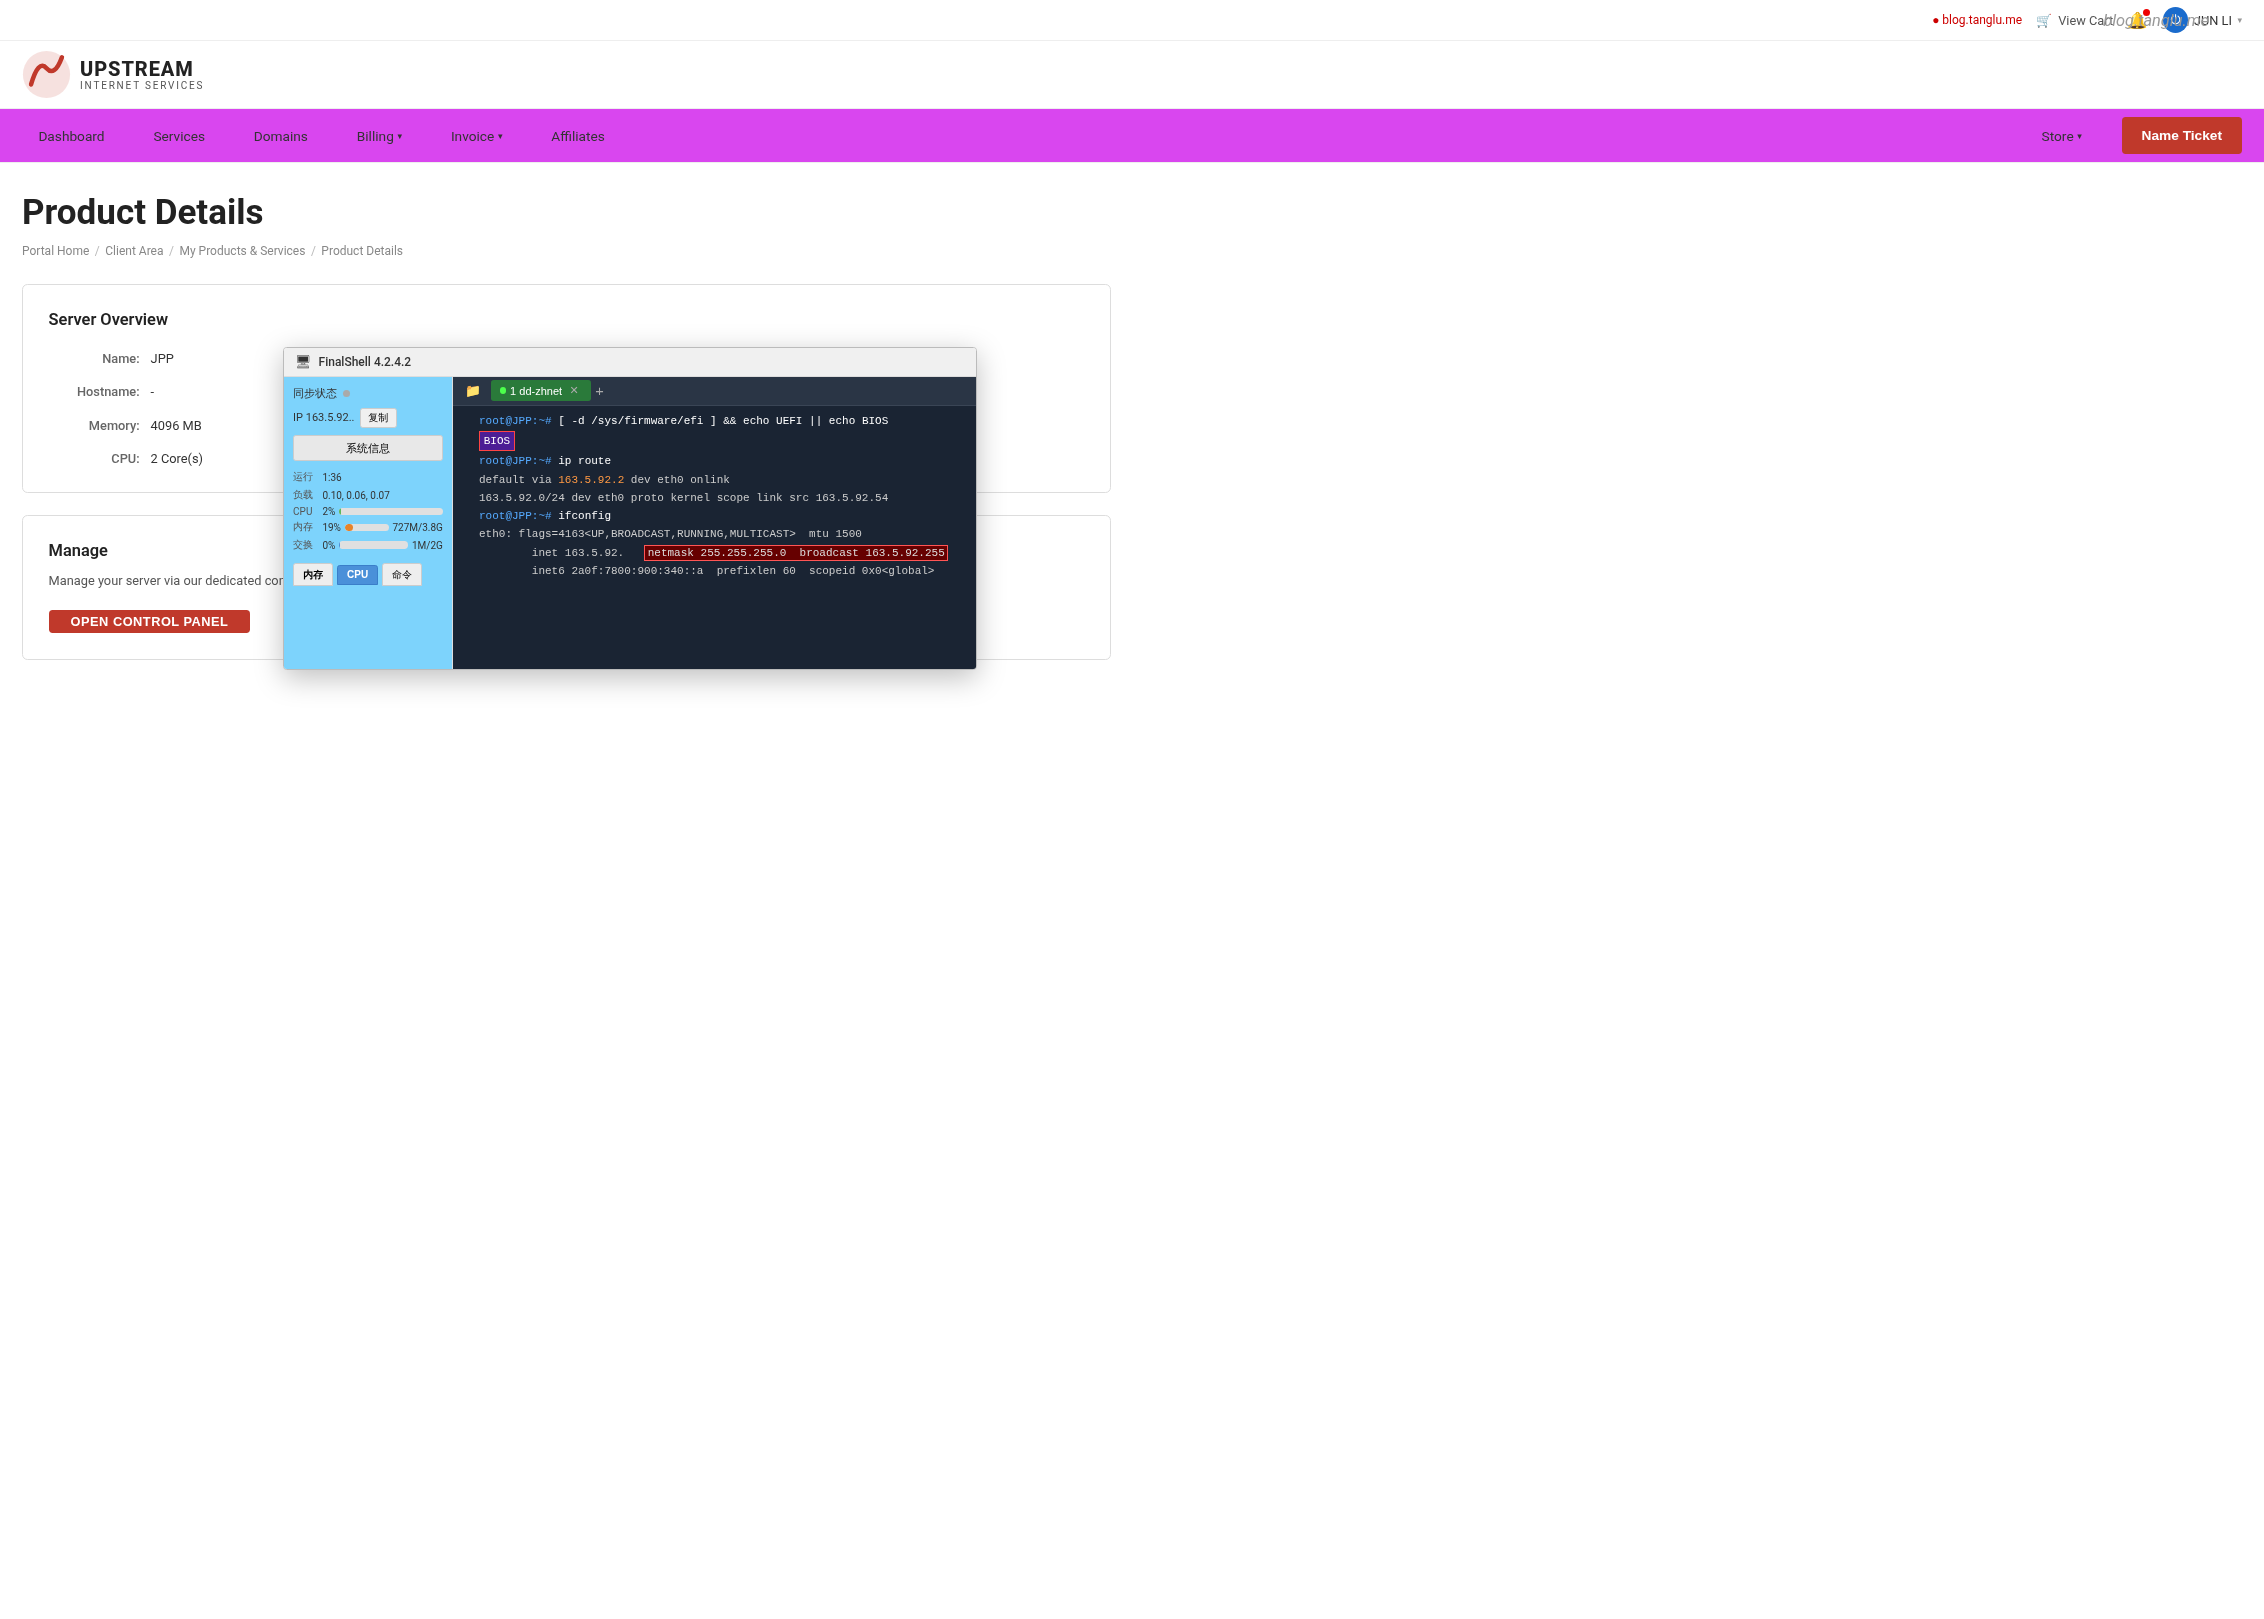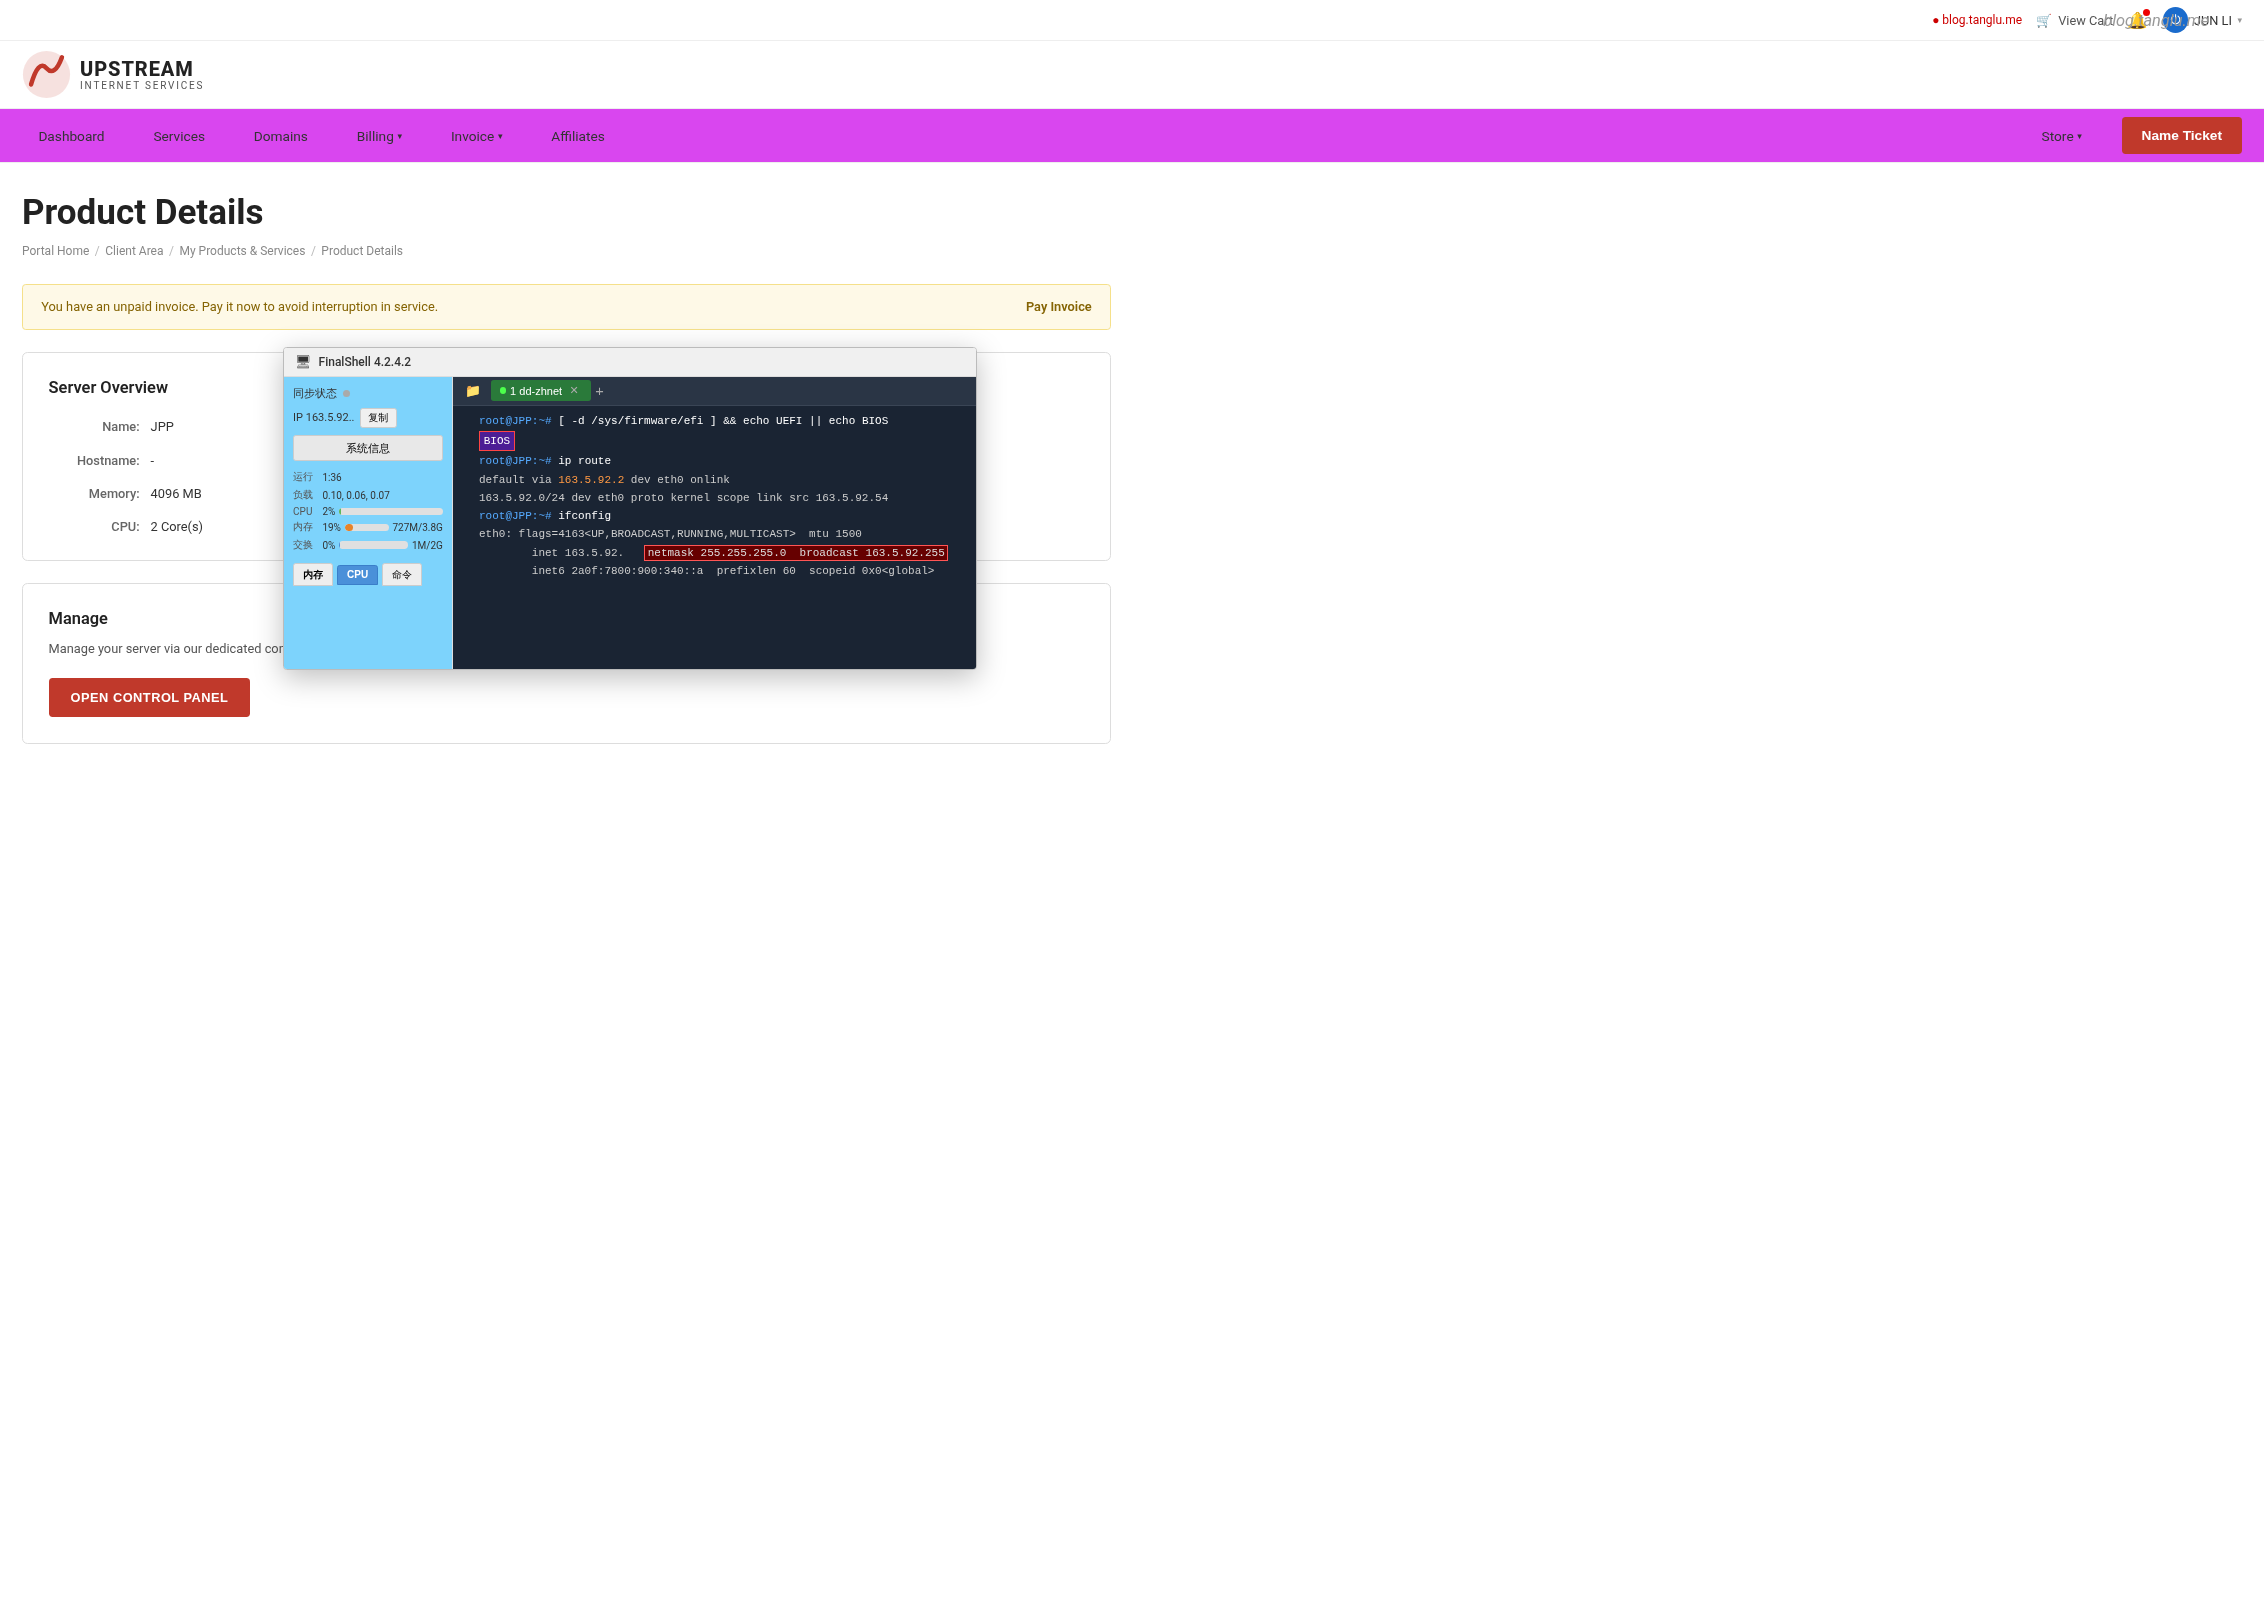--- a/index.html
+++ b/index.html
@@ -63,21 +63,21 @@
     .info-grid { display: grid; grid-template-columns: 1fr 1fr; gap: 18.3px 37px; }
     .info-row { display: flex; align-items: baseline; gap: 0; }
     .info-label { text-align: right; width: 91px; font-size: 12.8px; color: #666; font-weight: 500; margin-right: 11px; flex-shrink: 0; }
     .info-value { font-size: 12.8px; color: #333; }
     .ip-blur { display: inline-block; background: #ccc; border-radius: 2.7px; width: 27.4px; height: 11px; vertical-align: middle; }
 
     
     .manage-card { background: #fff; border: 0.9px solid #ddd; border-radius: 5.5px; padding: 25.6px; }
     .manage-title { font-size: 16.4px; font-weight: 600; color: #222; margin-bottom: 11px; }
     .manage-desc { font-size: 12.8px; color: #555; margin-bottom: 18.3px; line-height: 1.6; }
-    .control-panel-btn { background: #c0392b; color: #fff; border: none; padding: 12px 22px; font-size: 12.8px; font-weight: 700; border-radius: 3.7px; cursor: pointer; letter-spacing: 0.5px; text-transform: uppercase; }
+    .control-panel-btn { background: #c0392b; color: #fff; border: none; padding: 4px 22px; font-size: 12.8px; font-weight: 700; border-radius: 3.7px; cursor: pointer; letter-spacing: 0.5px; text-transform: uppercase; }
 
     
     .finalshell-overlay { position: fixed; top: 347px; left: 283px; width: 694px; background: #fff; border: 0.9px solid #bbb; border-radius: 3.7px; box-shadow: 0 7.3px 29px rgba(0,0,0,0.25); z-index: 100; overflow: hidden; }
     .fs-titlebar { background: #f0f0f0; padding: 6.4px 11px; display: flex; align-items: center; gap: 7.3px; border-bottom: 0.9px solid #ddd; }
     .fs-title-icon { font-size: 12.8px; }
     .fs-title-text { font-size: 12px; color: #333; font-weight: 500; }
     .fs-body { display: flex; height: 292px; }
 
     .fs-left { width: 169px; flex-shrink: 0; border-right: 0.9px solid #ddd; background: #7dd3fc; padding: 9.1px; font-size: 11px; color: #333; }
     .fs-sync-row { display: flex; align-items: center; gap: 5.5px; margin-bottom: 7.3px; }
@@ -184,24 +184,20 @@
     <a href="#">My Products &amp; Services</a>
     <span class="breadcrumb-sep">/</span>
     <span>Product Details</span>
   </div>
 
   <div class="main-layout">
 
 
     <div class="content">
 
-      <div class="invoice-banner">
-        <span class="invoice-text">You have an unpaid invoice. Pay it now to avoid interruption in service.</span>
-        <span class="pay-invoice-link">Pay Invoice</span>
-      </div>
 
       <div class="card">
         <div class="card-title">Server Overview</div>
         <div class="info-grid">
 
           <div>
             <div class="info-row">
               <span class="info-label">Name:</span>
               <span class="info-value">JPP</span>
             </div>

